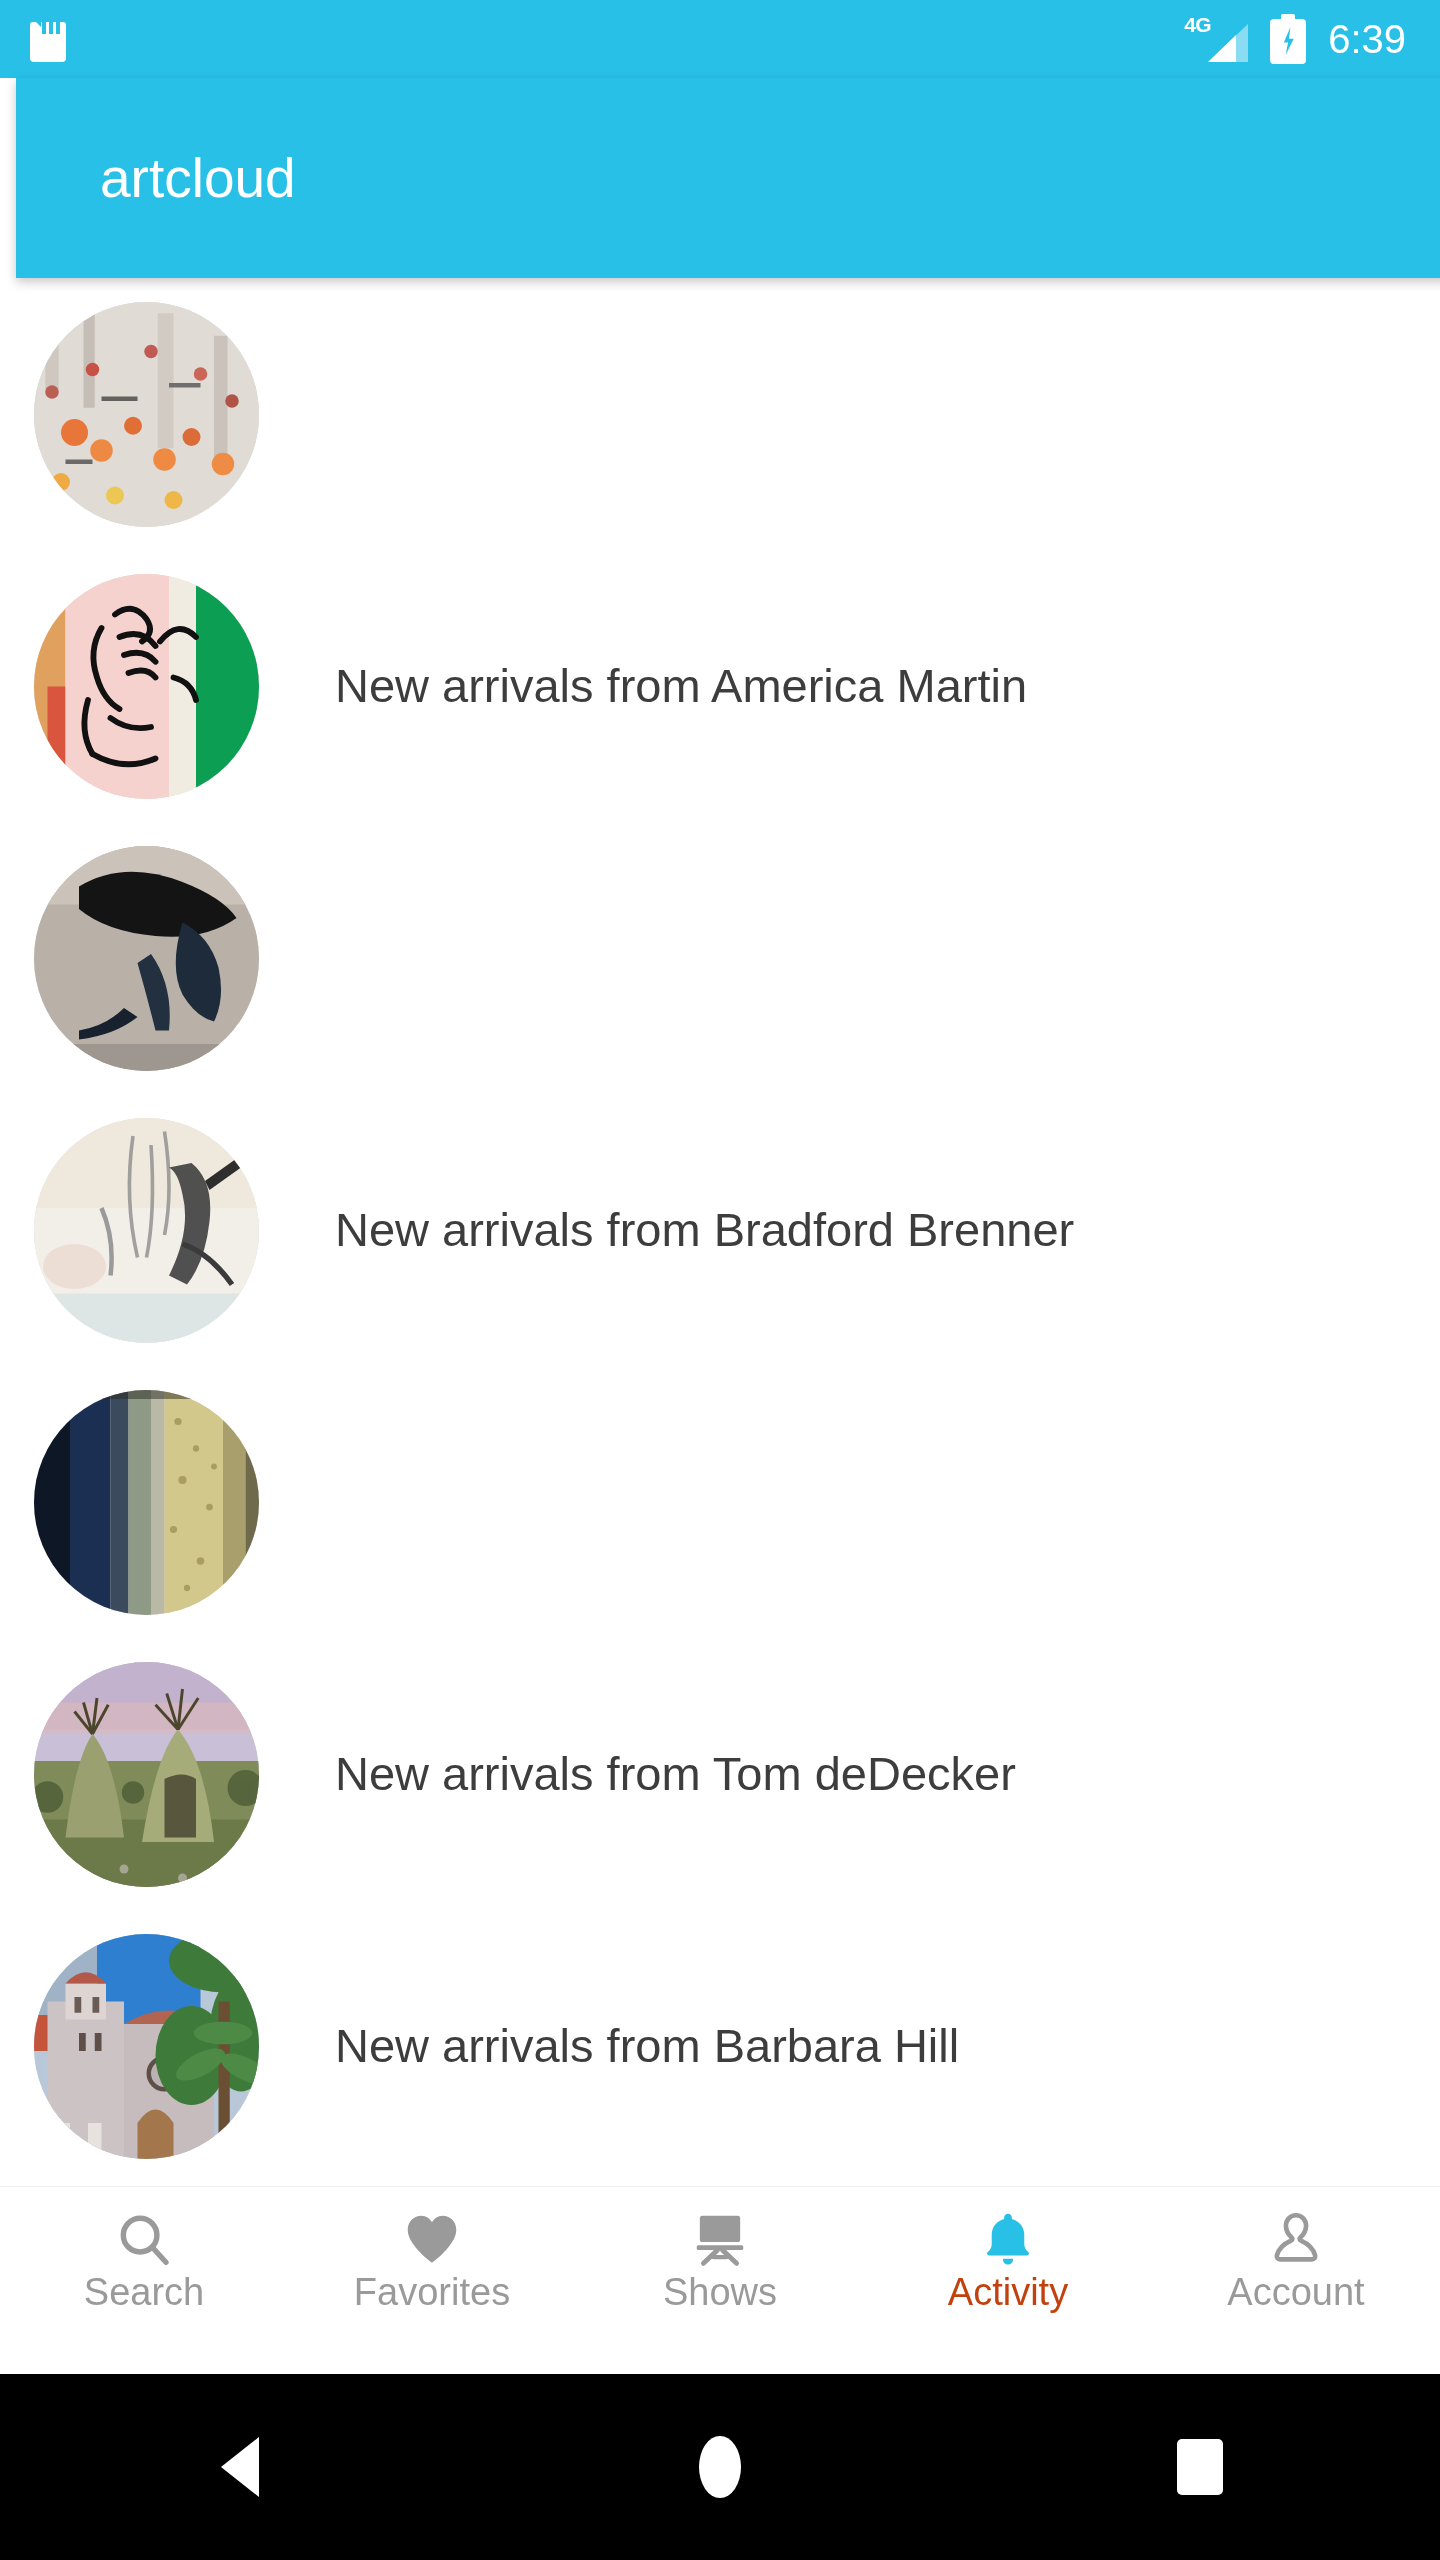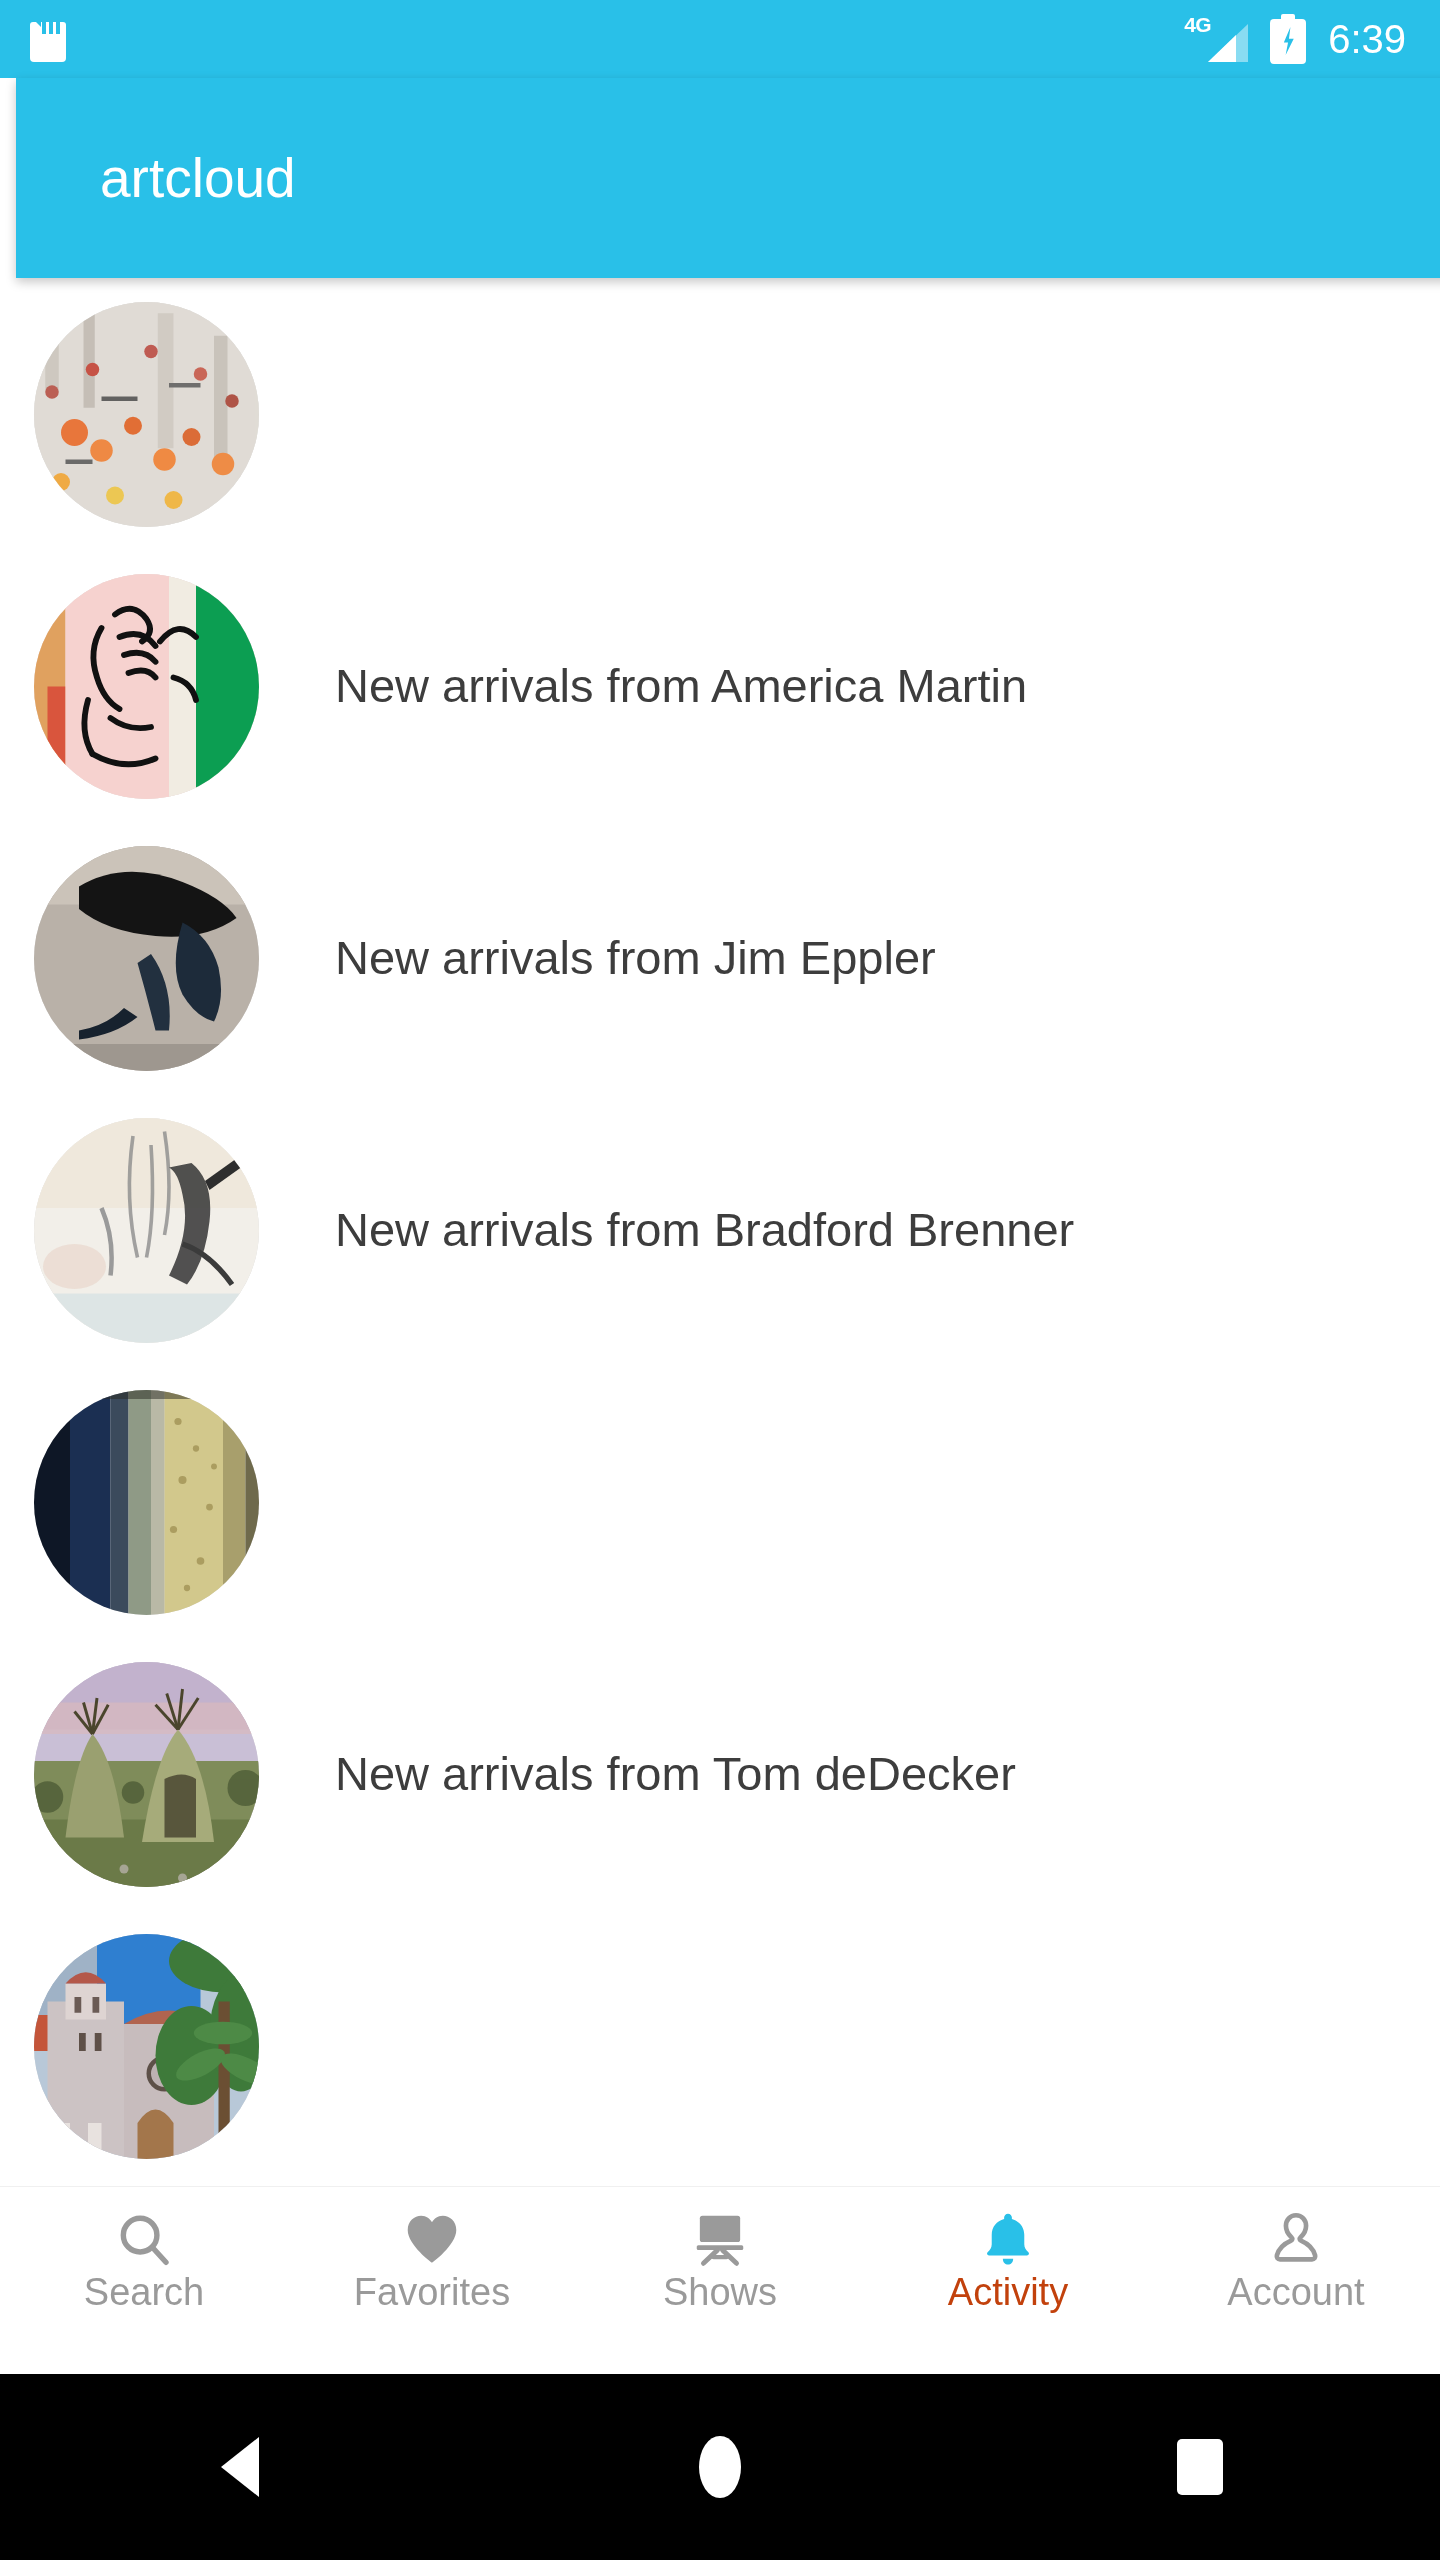--- a/index.html
+++ b/index.html
@@ -218,21 +218,20 @@
         <svg viewBox="0 0 100 100" preserveAspectRatio="xMidYMid slice">
           <rect width="100" height="100" fill="#b9b1a8"></rect>
           <rect x="0" y="0" width="100" height="26" fill="#cbc3b9"></rect>
           <path d="M20 18 q20 -12 46 -2 q18 7 24 16 q-14 10 -36 8 q-22 -2 -34 -12 z" fill="#141414"></path>
           <path d="M66 34 q12 6 16 20 q3 14 -2 24 q-8 -2 -14 -12 q-6 -12 0 -32 z" fill="#1d2b3a"></path>
           <path d="M52 48 q10 14 8 34 l-6 0 q-4 -16 -8 -30 z" fill="#22303f"></path>
           <path d="M40 72 q-8 8 -20 10 l0 4 q16 -2 26 -10 z" fill="#17222e"></path>
           <rect x="0" y="88" width="100" height="12" fill="#9e978f"></rect>
         </svg>
       </div>
-      <div class="row-text">New arrivals from Jim Eppler</div>
     </div>
 
     <div class="row">
       <div class="avatar">
         <svg viewBox="0 0 100 100" preserveAspectRatio="xMidYMid slice">
           <rect width="100" height="100" fill="#f2efe9"></rect>
           <rect x="0" y="0" width="100" height="40" fill="#efe8dc"></rect>
           <rect x="0" y="78" width="100" height="22" fill="#dde5e5"></rect>
           <ellipse cx="18" cy="66" rx="14" ry="10" fill="#ead9cf" opacity=".8"></ellipse>
           <g fill="none" stroke="#8d8d8d" stroke-width="1.6" opacity=".8">
@@ -339,20 +338,21 @@
           </g>
           <rect x="82" y="30" width="5" height="70" fill="#6b4f33"></rect>
           <g fill="#4d8a46">
             <ellipse cx="74" cy="58" rx="12" ry="5" transform="rotate(-28 74 58)"></ellipse>
             <ellipse cx="94" cy="60" rx="12" ry="5" transform="rotate(26 94 60)"></ellipse>
             <ellipse cx="84" cy="44" rx="13" ry="5"></ellipse>
           </g>
           <circle cx="96" cy="6" r="4" fill="#d6544f"></circle>
         </svg>
       </div>
+      <div class="row-text">New arrivals from Barbara Hill</div>
     </div>
 
   </div>
 
   <div class="bottomnav">
 
     <div class="navitem">
       <span class="ico">
         <svg width="62" height="62" viewBox="0 0 24 24" fill="none" stroke="#9a9a9a" stroke-width="2.1" stroke-linecap="round">
           <circle cx="10.5" cy="10.5" r="6.5"></circle>

